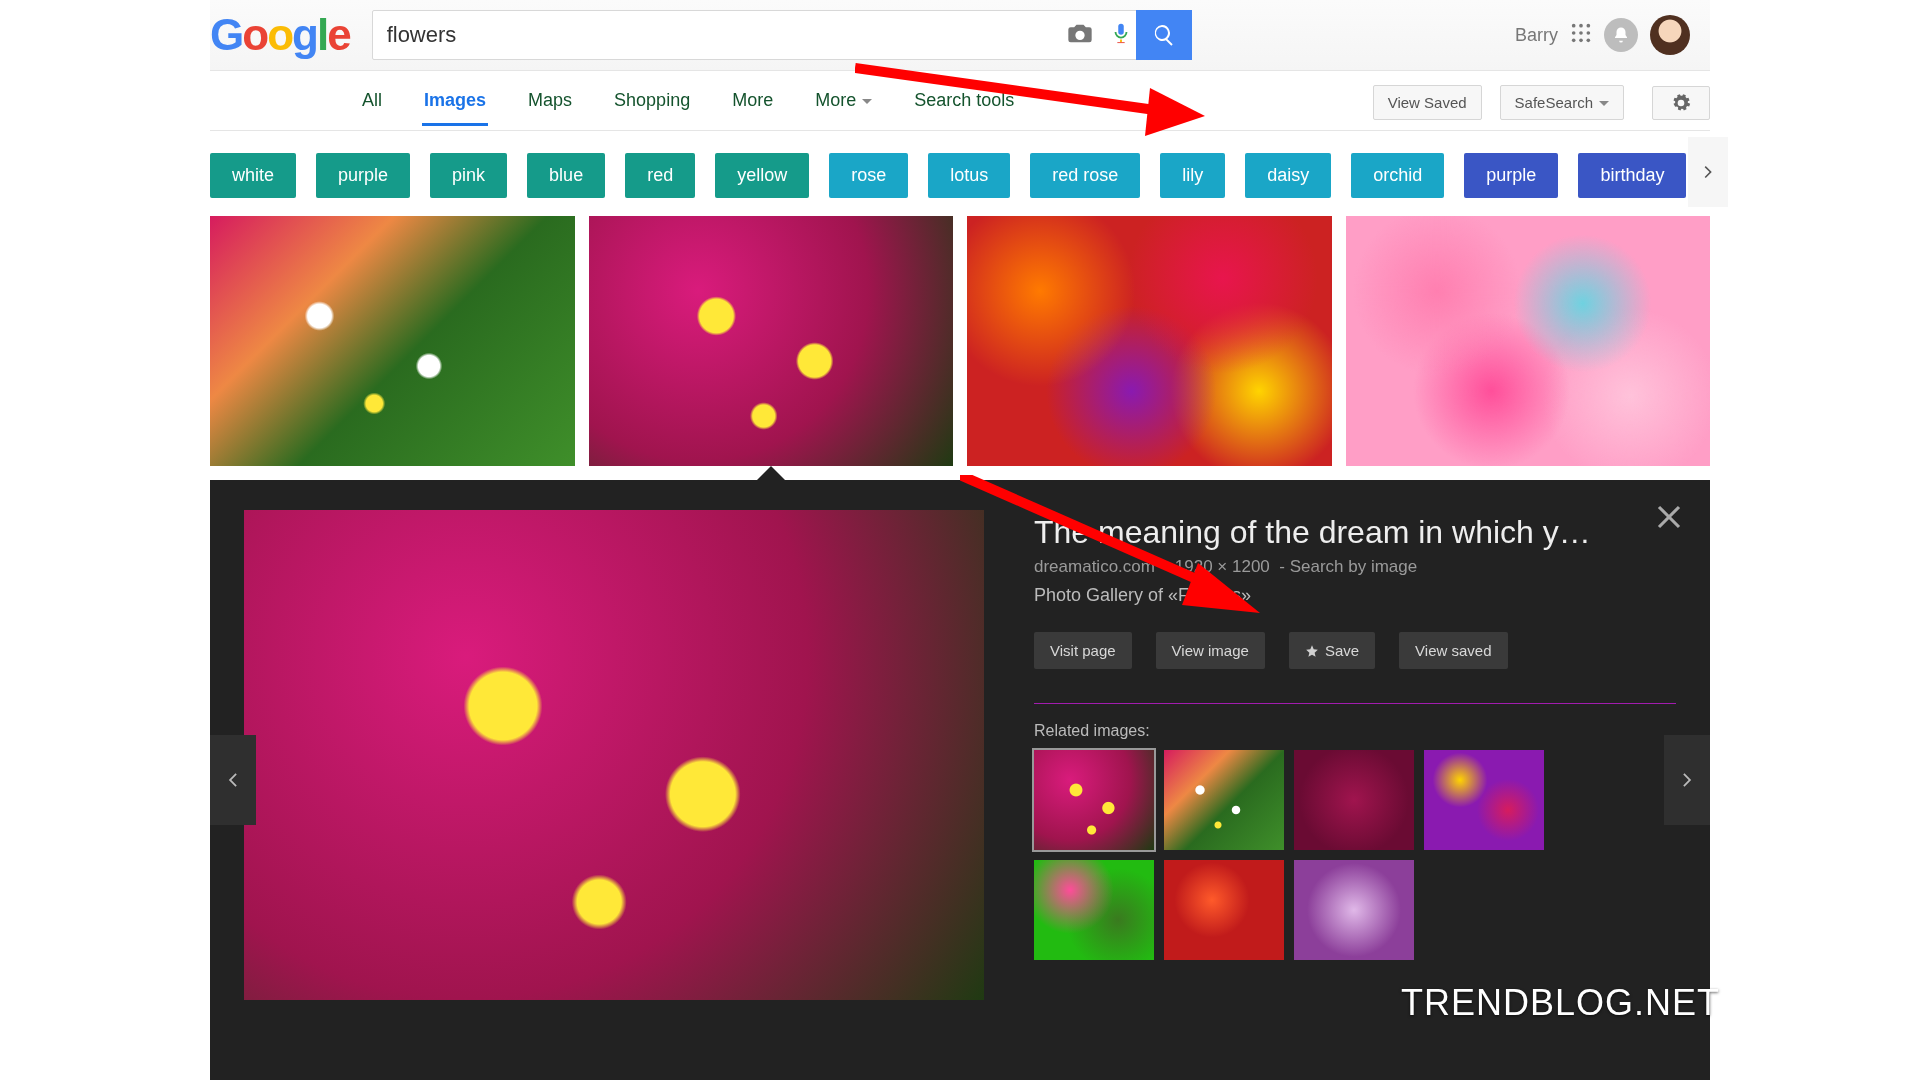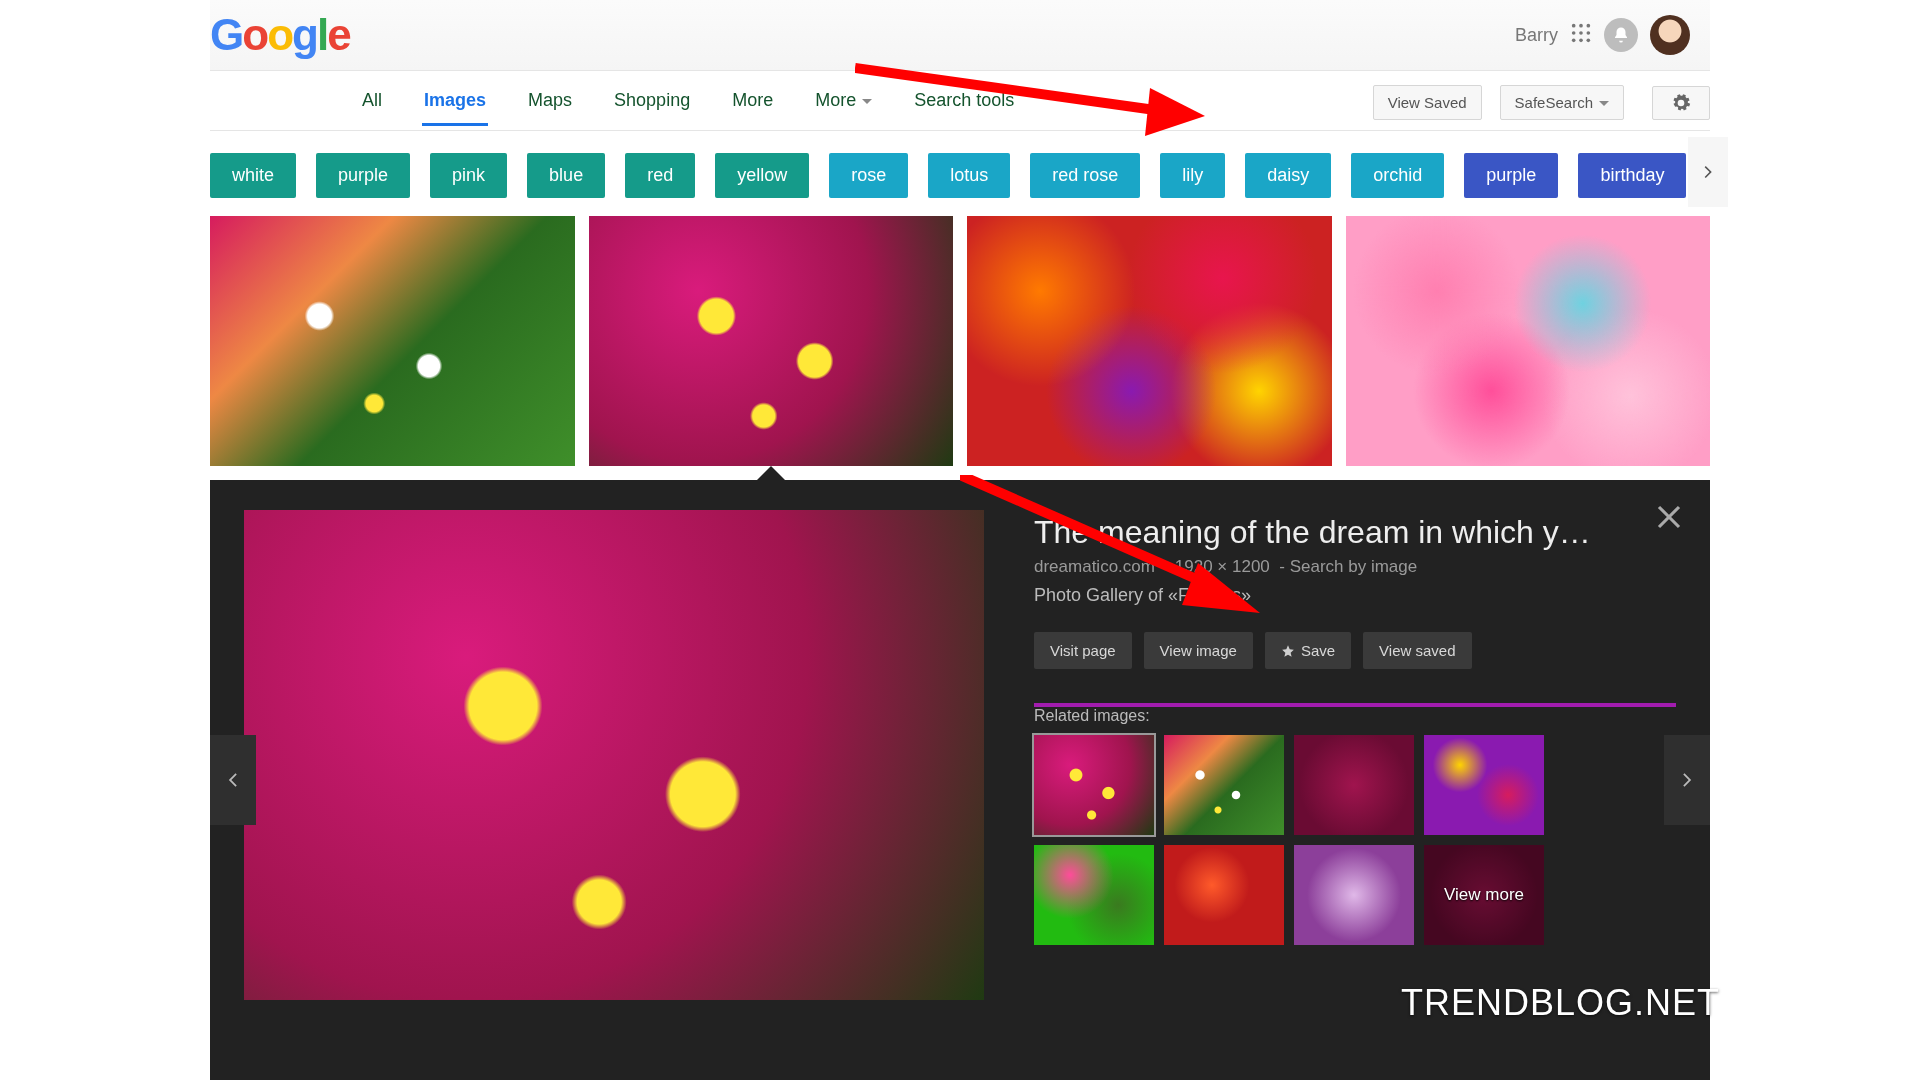--- a/index.html
+++ b/index.html
@@ -52,24 +52,24 @@
   .thumb.selected::after{content:"";position:absolute;left:50%;bottom:-14px;transform:translateX(-50%);border:14px solid transparent;border-bottom-color:#222;}
 
   
   .detail{background:#222; color:#ccc; margin-top:14px; padding:30px 34px 24px 34px; display:flex; gap:50px; position:relative; min-height:600px;}
   .bigimg{width:740px; height:490px; background-size:cover; background-position:center;}
   .meta{flex:1; padding-top:4px;}
   .mtitle{font-size:32px; color:#eee; font-weight:400; margin-bottom:6px;}
   .msub{color:#9a9a9a; font-size:17px; margin-bottom:8px;}
   .msub a{color:#9a9a9a; text-decoration:none;margin-top:40px;}
   .mdesc{color:#bbb; font-size:18px; margin-bottom:26px;}
-  .actions{display:flex; gap:12px; margin-bottom:34px;}
+  .actions{display:flex; gap:24px; margin-bottom:34px;}
   .dkbtn{background:#3a3a3a;color:#d8d8d8;border:none;padding:10px 16px;font-size:15px;cursor:pointer;border-radius:2px;display:flex;align-items:center;gap:6px;}
   .dkbtn svg{width:14px;height:14px;fill:#d0d0d0;}
-  .rel-title{color:#bbb; font-size:16px; margin:8px 0 10px 0; border-top:4px solid #a21caf; }
+  .rel-title{color:#bbb; font-size:16px; margin:8px 0 10px 0; border-top:1px solid #a21caf; padding-top:18px;}
   .relgrid{display:grid; grid-template-columns:repeat(4, 120px); gap:10px;}
   .relimg{width:120px;height:100px;background-size:cover;background-position:center;cursor:pointer;position:relative;}
   .relimg.more{display:flex;align-items:center;justify-content:center;color:#fff;font-size:17px;text-align:center;}
   .relimg.more .ov{position:absolute;inset:0;background:rgba(0,0,0,0.35);}
   .relimg.more span{position:relative;z-index:2;line-height:1.2; text-shadow:0 1px 2px #000;}
   .close{position:absolute; right:26px; top:22px; cursor:pointer;}
   .close svg{width:30px;height:30px;stroke:#aaa;stroke-width:2.5;fill:none;}
   .navarrow{position:absolute; top:50%; transform:translateY(-50%); width:46px;height:90px;background:#2f2f2f;display:flex;align-items:center;justify-content:center;cursor:pointer;}
   .navarrow.left{left:0;}
   .navarrow.right{right:0;}
@@ -93,20 +93,43 @@
 </style>
 </head>
 <body>
 
 <div class="chrome">
   <div class="main">
 
     <div class="hdr">
       <div class="logo">
         <span class="b">G</span><span class="r">o</span><span class="y">o</span><span class="b">g</span><span class="g">l</span><span class="r">e</span>
+      </div>
+      <div class="searchwrap">
+        <input class="searchbox" value="flowers" style="">
+        <div class="search-icons">
+          <span>
+            <svg class="cam" viewBox="0 0 24 24">
+                <path d="M4 7h3l2-2h6l2 2h3a2 2 0 012 2v9a2 2 0 01-2 2H4a2 2 0 01-2-2V9a2 2 0 012-2zm8 3a4 4 0 100 8 4 4 0 000-8z"></path>
+              </svg>
+          </span>
+          <span>
+            <svg class="mic" viewBox="0 0 24 24">
+                <path fill="#4285F4" d="M12 2a3 3 0 013 3v6a3 3 0 01-6 0V5a3 3 0 013-3z"></path>
+                <path fill="#34A853" d="M19 11a7 7 0 01-14 0h2a5 5 0 0010 0h2z"></path>
+                <path fill="#FBBC05" d="M11 19h2v3h-2z"></path>
+                <path fill="#EA4335" d="M8 22h8v1H8z"></path>
+              </svg>
+          </span>
+        </div>
+        <button class="searchbtn">
+          <svg viewBox="0 0 24 24">
+              <path d="M10 2a8 8 0 015.3 13.9l5.4 5.4-1.4 1.4-5.4-5.4A8 8 0 1110 2zm0 2a6 6 0 100 12 6 6 0 000-12z"></path>
+            </svg>
+        </button>
       </div>
       <div class="spacer"></div>
       <div class="user">
         <span class="uname">Barry</span>
         <span class="apps">
           <svg viewBox="0 0 24 24">
               <circle cx="4" cy="4" r="2"></circle>
               <circle cx="12" cy="4" r="2"></circle>
               <circle cx="20" cy="4" r="2"></circle>
               <circle cx="4" cy="12" r="2"></circle>
@@ -215,24 +238,20 @@
 
         <div class="rel-title">Related images:</div>
         <div class="relgrid">
           <div class="relimg fl2" style="outline:2px solid #999;"></div>
           <div class="relimg fl1"></div>
           <div class="relimg fl9"></div>
           <div class="relimg fl8"></div>
           <div class="relimg fl5"></div>
           <div class="relimg fl6"></div>
           <div class="relimg fl7"></div>
-          <div class="relimg fl9 more">
-            <div class="ov"></div>
-              <span>View more</span>
-          </div>
         </div>
 
       </div>
     </div>
 
   </div>
 </div>
 
 <svg class="redarrow" style="left:855px; top:58px;" width="350" height="80" viewBox="0 0 350 80">
   <line x1="0" y1="10" x2="300" y2="52" stroke="#ff0000" stroke-width="10"></line>

